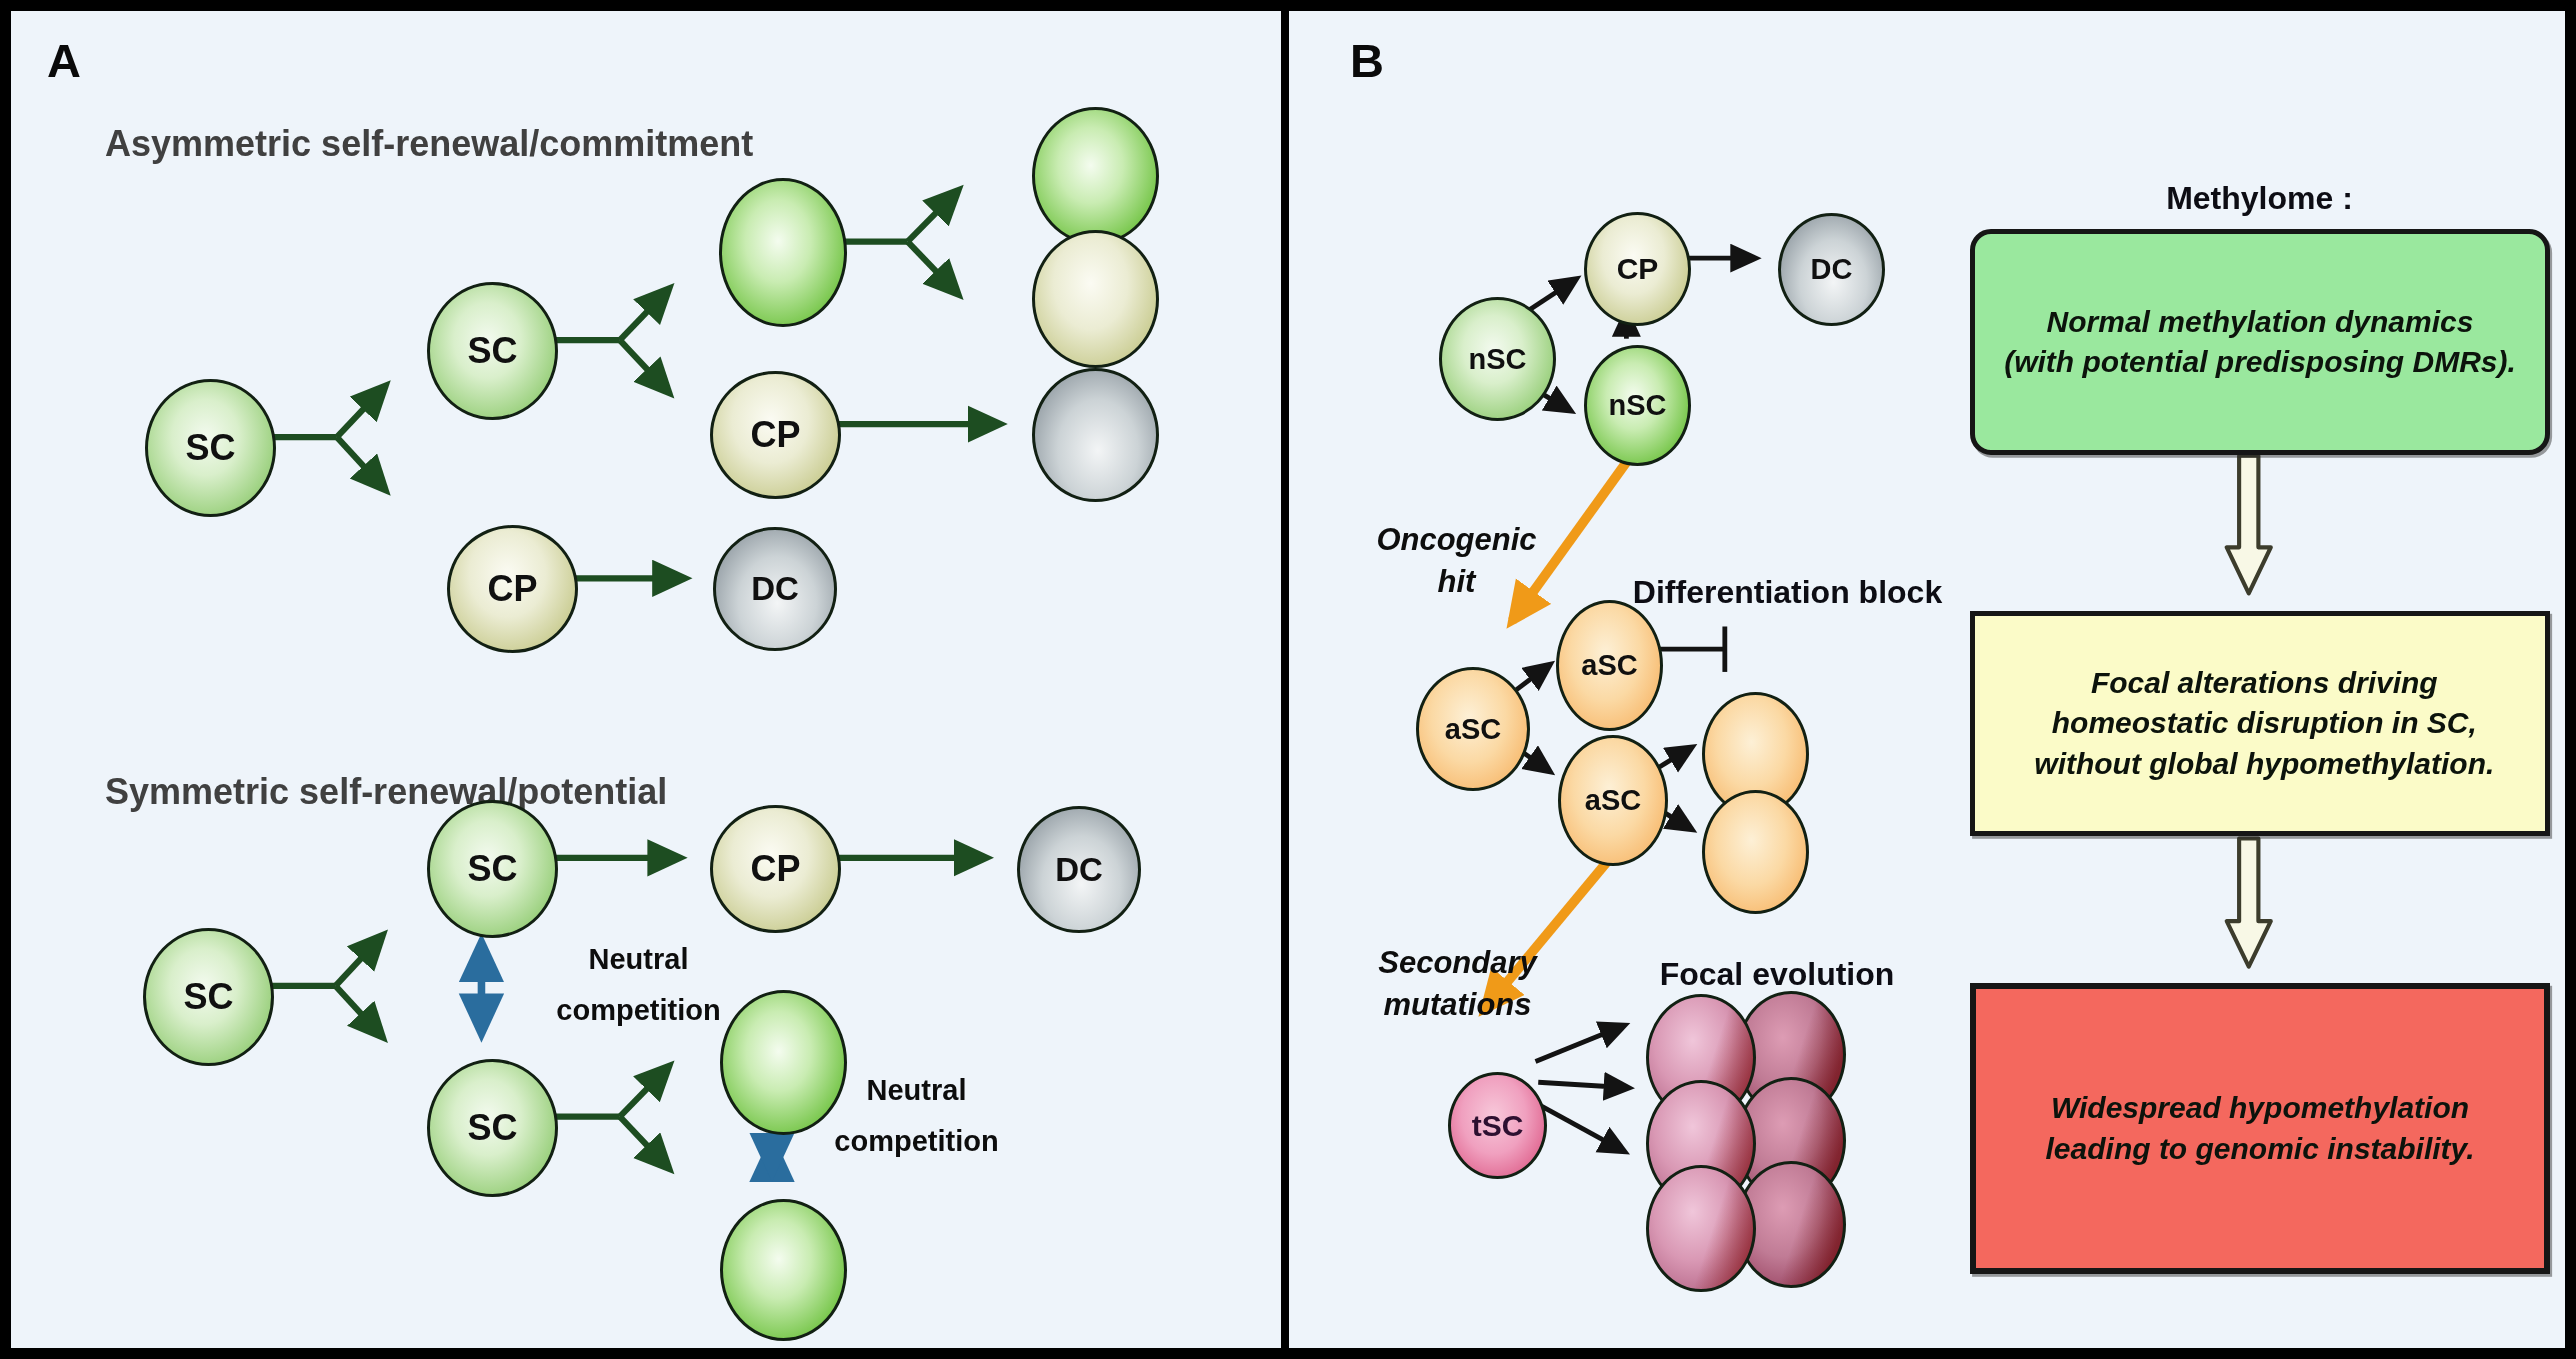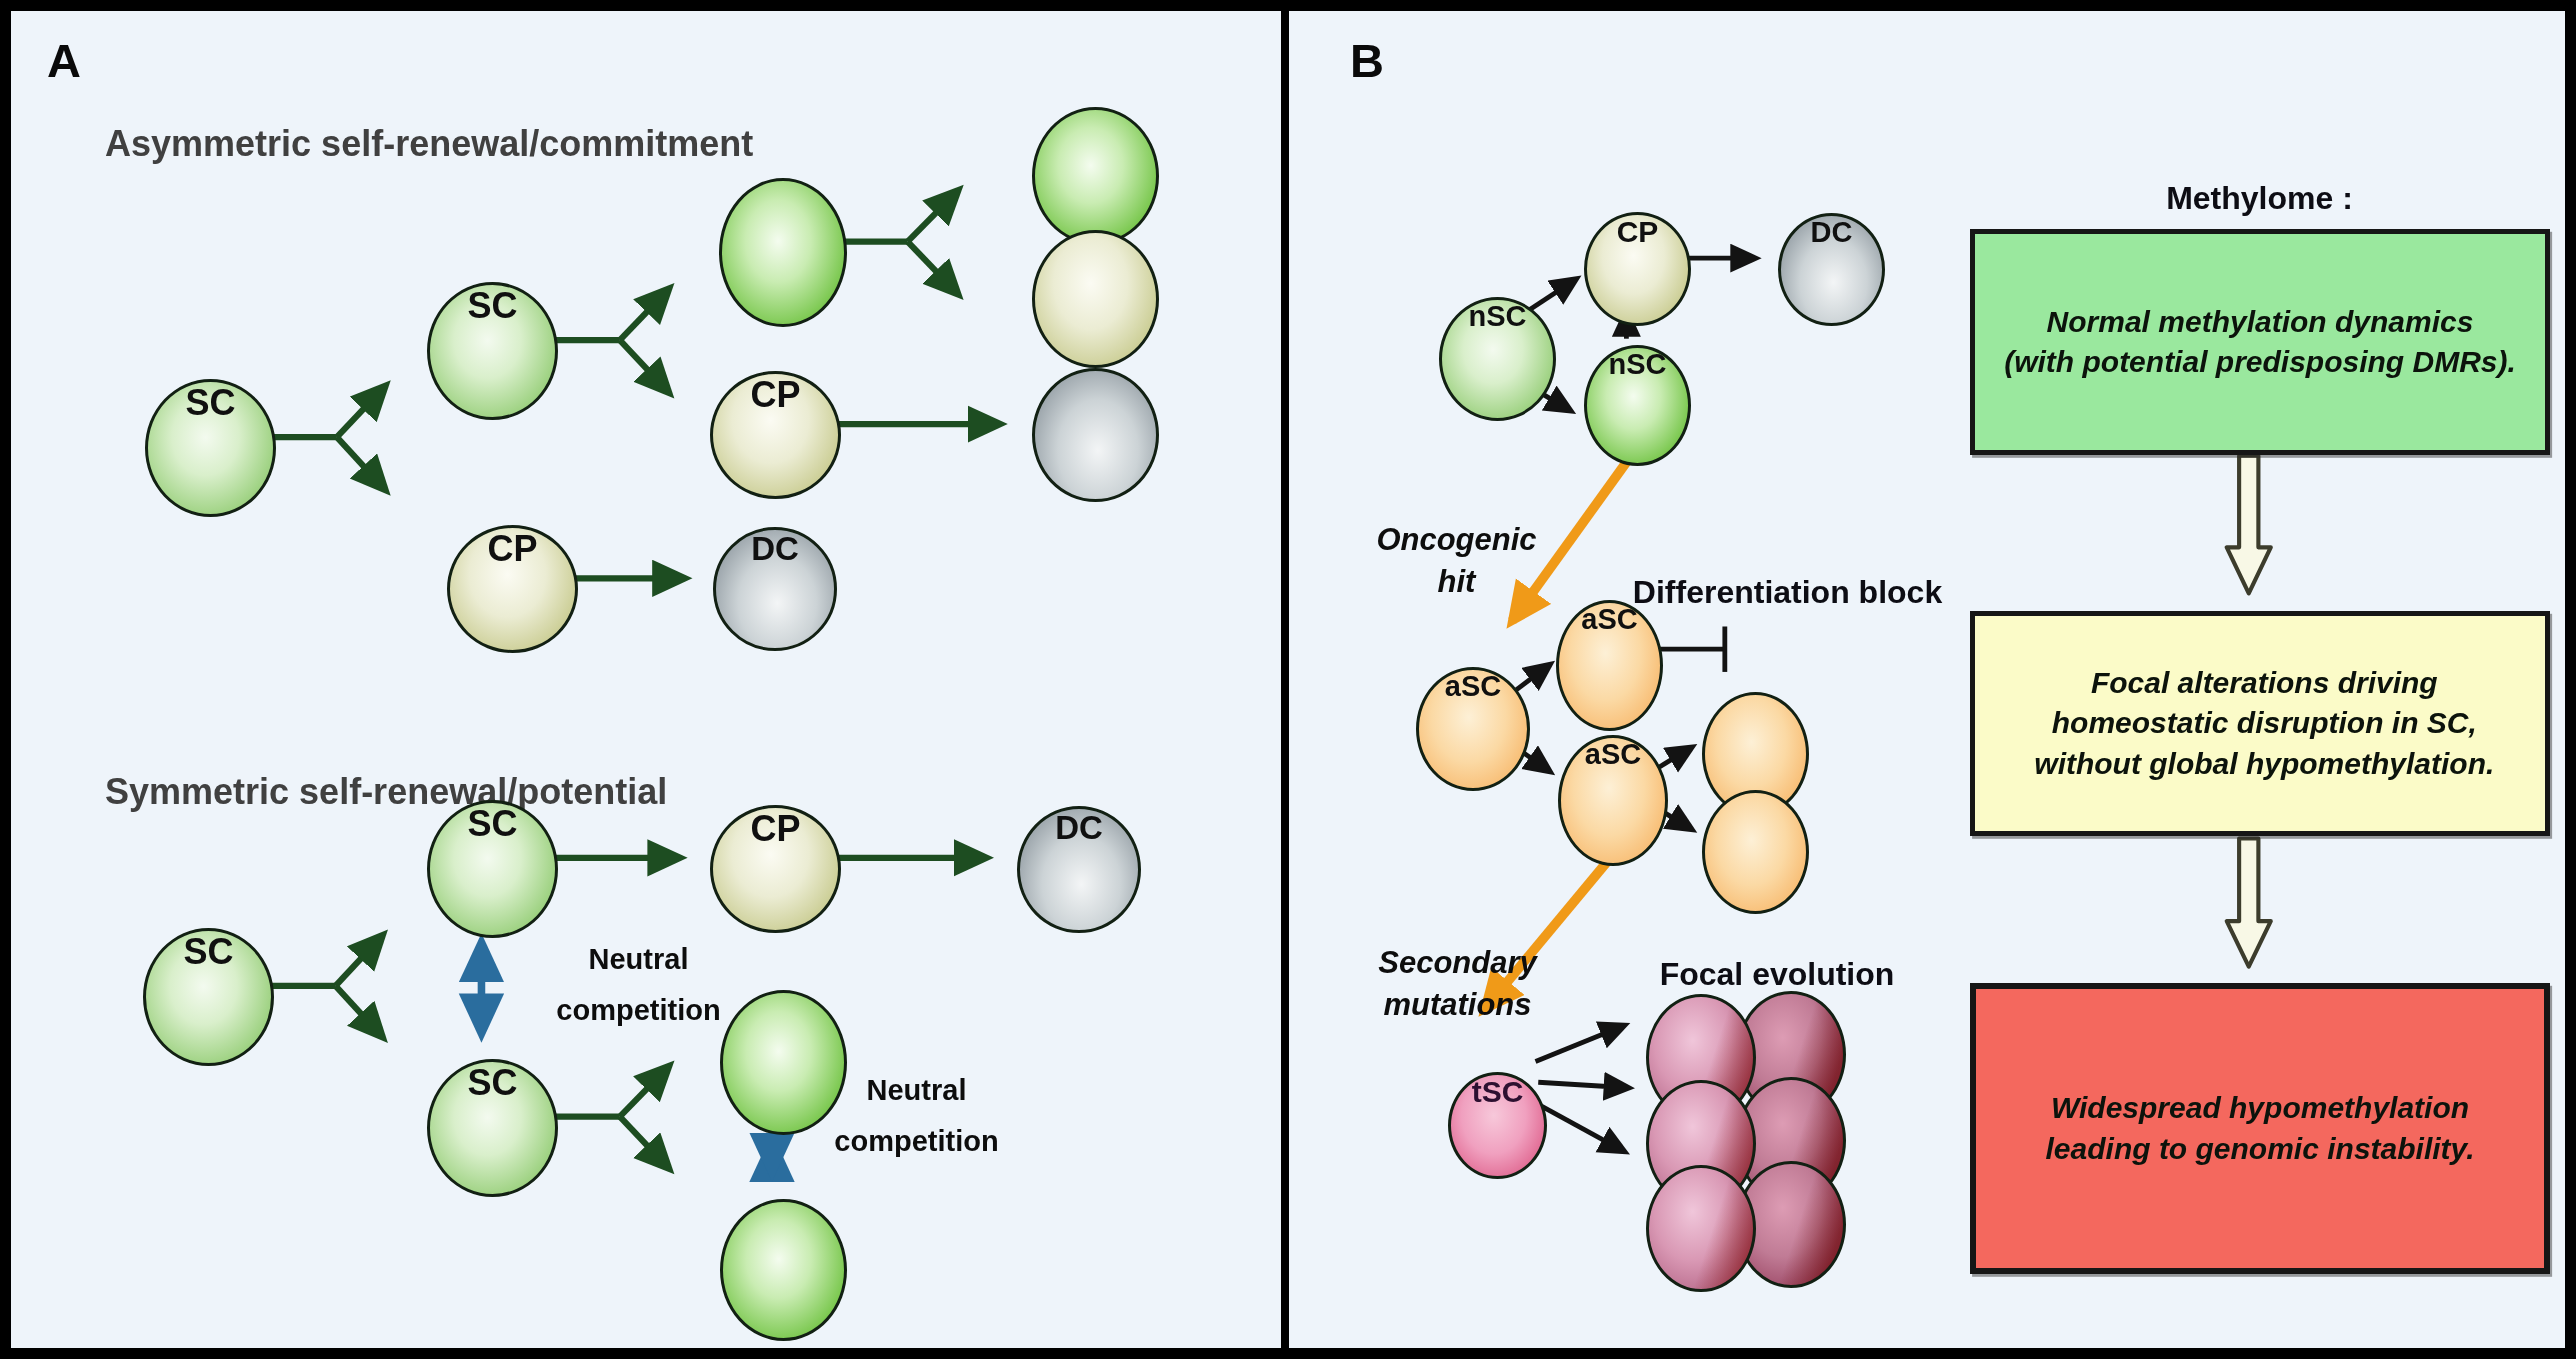--- a/index.html
+++ b/index.html
@@ -11,21 +11,21 @@
   #fig{position:relative;width:2576px;height:1359px;box-sizing:border-box;
        border:11px solid var(--panel-border);background:var(--background);
        font-family:"Liberation Sans", sans-serif; overflow:hidden;}
   .abs{position:absolute;}
   #divider{position:absolute;left:1270px;top:0;width:8.3px;height:100%;background:var(--panel-border);}
   .panel-label{font-size:47px;font-weight:900;color:#0a0a0a;}
   .section-title{font-size:36px;font-weight:bold;color:#404040;white-space:nowrap;}
   .stage-title{font-size:32px;font-weight:bold;color:#0d0d14;text-align:center;}
   .transition-label{font-size:31px;font-weight:bold;font-style:italic;color:#0d0d0d;text-align:center;white-space:pre-line;line-height:1.35;}
   .neutral{font-size:29px;font-weight:bold;color:#0d0d0d;text-align:center;white-space:pre-line;line-height:1.75;}
-  .cell{position:absolute;border-radius:50%;display:flex;justify-content:center;
+  .cell{position:absolute;border-radius:50%;display:flex;align-items:center;justify-content:center;
         font-weight:bold;color:#101010;border:3.4px solid #122013;box-sizing:border-box;}
   .green{background:radial-gradient(ellipse at 46% 42%, #f3faef 0%, #d9efcb 35%, #96ce78 78%, #7cbe5c 100%);}
   .green-bright{background:radial-gradient(ellipse at 46% 42%, #f4fcef 0%, #c9ecb2 35%, #6ec23f 80%, #58b52d 100%);}
   .beige{background:radial-gradient(ellipse at 46% 38%, #fbfbf3 0%, #ebecd3 40%, #c3c685 85%, #b0b46c 100%);}
   .gray{background:radial-gradient(ellipse at 52% 62%, #f3f5f6 0%, #ccd3d6 45%, #8e989f 85%, #657077 100%);}
   .orange{background:radial-gradient(ellipse at 46% 40%, #fdf0d6 0%, #fbd9a4 45%, #f7b668 85%, #f4a74e 100%);}
   .pink{background:radial-gradient(ellipse at 46% 40%, #f7c8da 0%, #f0a0bf 45%, #dd5d88 85%, #d34a78 100%);}
   .tumor-l{background:linear-gradient(108deg, rgba(0,0,0,0) 58%, rgba(130,12,12,.58) 88%),
            radial-gradient(ellipse at 42% 36%, #f0c6da 0%, #d998b4 45%, #b26384 85%, #a05574 100%);}
   .tumor-r{background:linear-gradient(108deg, rgba(0,0,0,0) 55%, rgba(110,8,8,.62) 86%),
@@ -205,21 +205,21 @@
   <div class="cell tumor-r" style="left:1725px;top:1066px;width:110px;height:127px;"></div>
   <div class="cell tumor-r" style="left:1725px;top:1150px;width:110px;height:127px;"></div>
   <div class="cell tumor-l" style="left:1635px;top:983px;width:110px;height:127px;"></div>
   <div class="cell tumor-l" style="left:1635px;top:1069px;width:110px;height:127px;"></div>
   <div class="cell tumor-l" style="left:1635px;top:1154px;width:110px;height:127px;"></div>
   <div class="cell pink" style="left:1437px;top:1061px;width:99px;height:107px;font-size:30px;color:#2d1030;">
       <span>tSC</span>
     </div>
 
   <div class="abs stage-title" style="left:2042px;top:169px;width:413px;">Methylome :</div>
-  <div class="mbox" style="top:218px;height:226px;background:var(--box-green);">Normal methylation dynamics
+  <div class="mbox" style="top:218px;height:226px;background:var(--box-green);border-radius:21px;">Normal methylation dynamics
 (with potential predisposing DMRs).</div>
   <div class="mbox" style="top:600px;height:225px;background:var(--box-yellow);padding-left:21px;">Focal alterations driving
 homeostatic disruption in SC,
 without global hypomethylation.</div>
   <div class="mbox" style="top:972px;height:291px;background:var(--box-red);border-width:6.9px;">Widespread hypomethylation
 leading to genomic instability.</div>
 
 </div>
 
 

